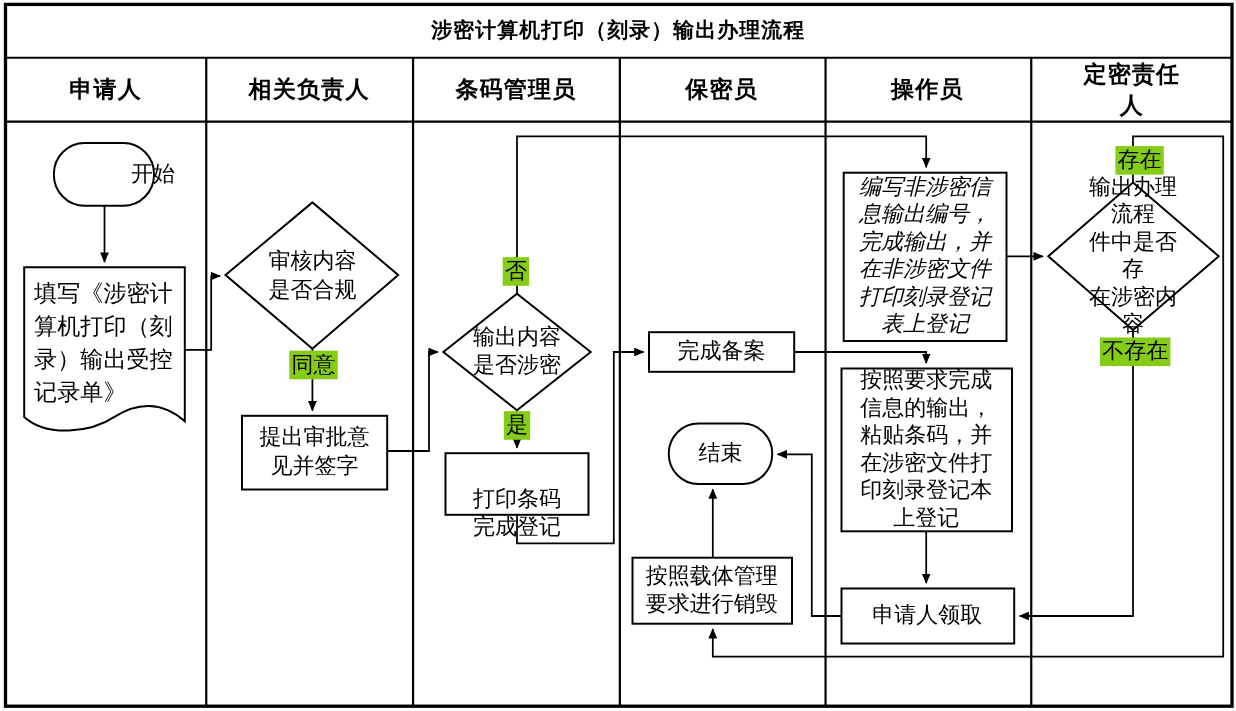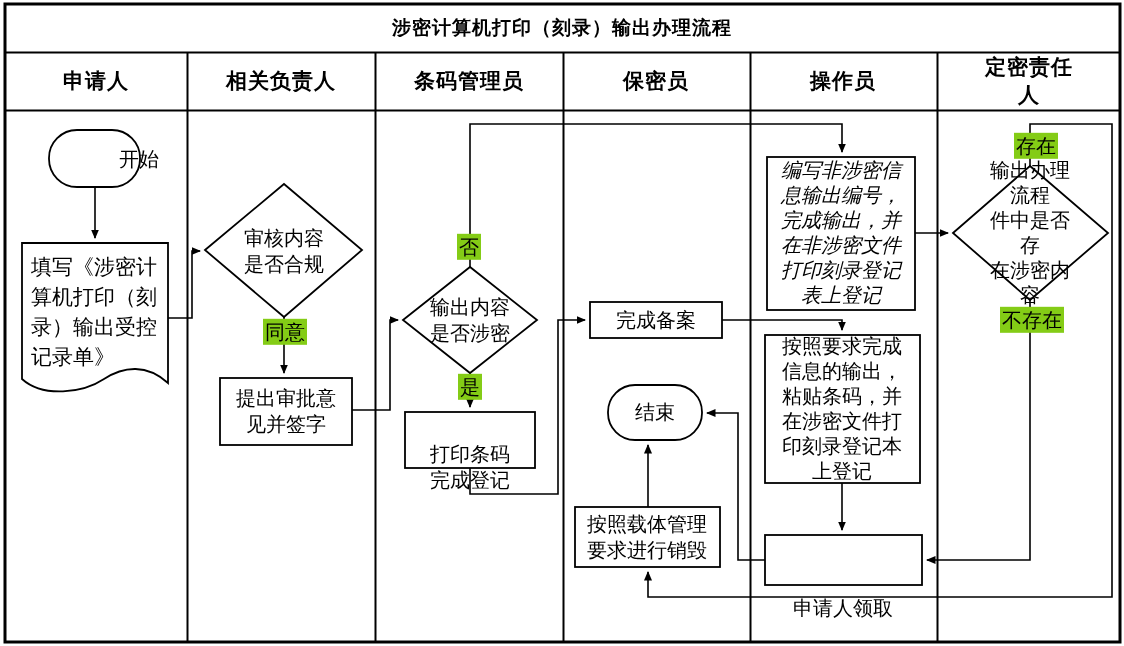--- a/index.html
+++ b/index.html
@@ -124,21 +124,21 @@
 完成输出，并
 在非涉密文件
 打印刻录登记
 表上登记</div>
   <div class="txt small-lh" style="left:842px;top:409px;">按照要求完成
 信息的输出，
 粘贴条码，并
 在涉密文件打
 印刻录登记本
 上登记</div>
-  <div class="txt" style="left:843px;top:560px;margin-top:48px;">申请人领取</div>
+  <div class="txt" style="left:843px;top:560px;">申请人领取</div>
   <div class="txt small-lh" style="left:1030px;top:233px;">输出办理流程
 件中是否存
 在涉密内容</div>
 
   <div class="txt edge-label" style="left:285px;top:332px;">同意</div>
   <div class="txt edge-label" style="left:469px;top:247px;">否</div>
   <div class="txt edge-label" style="left:470px;top:387px;">是</div>
   <div class="txt edge-label" style="left:1036px;top:146px;">存在</div>
   <div class="txt edge-label" style="left:1032px;top:320px;">不存在</div>
 

